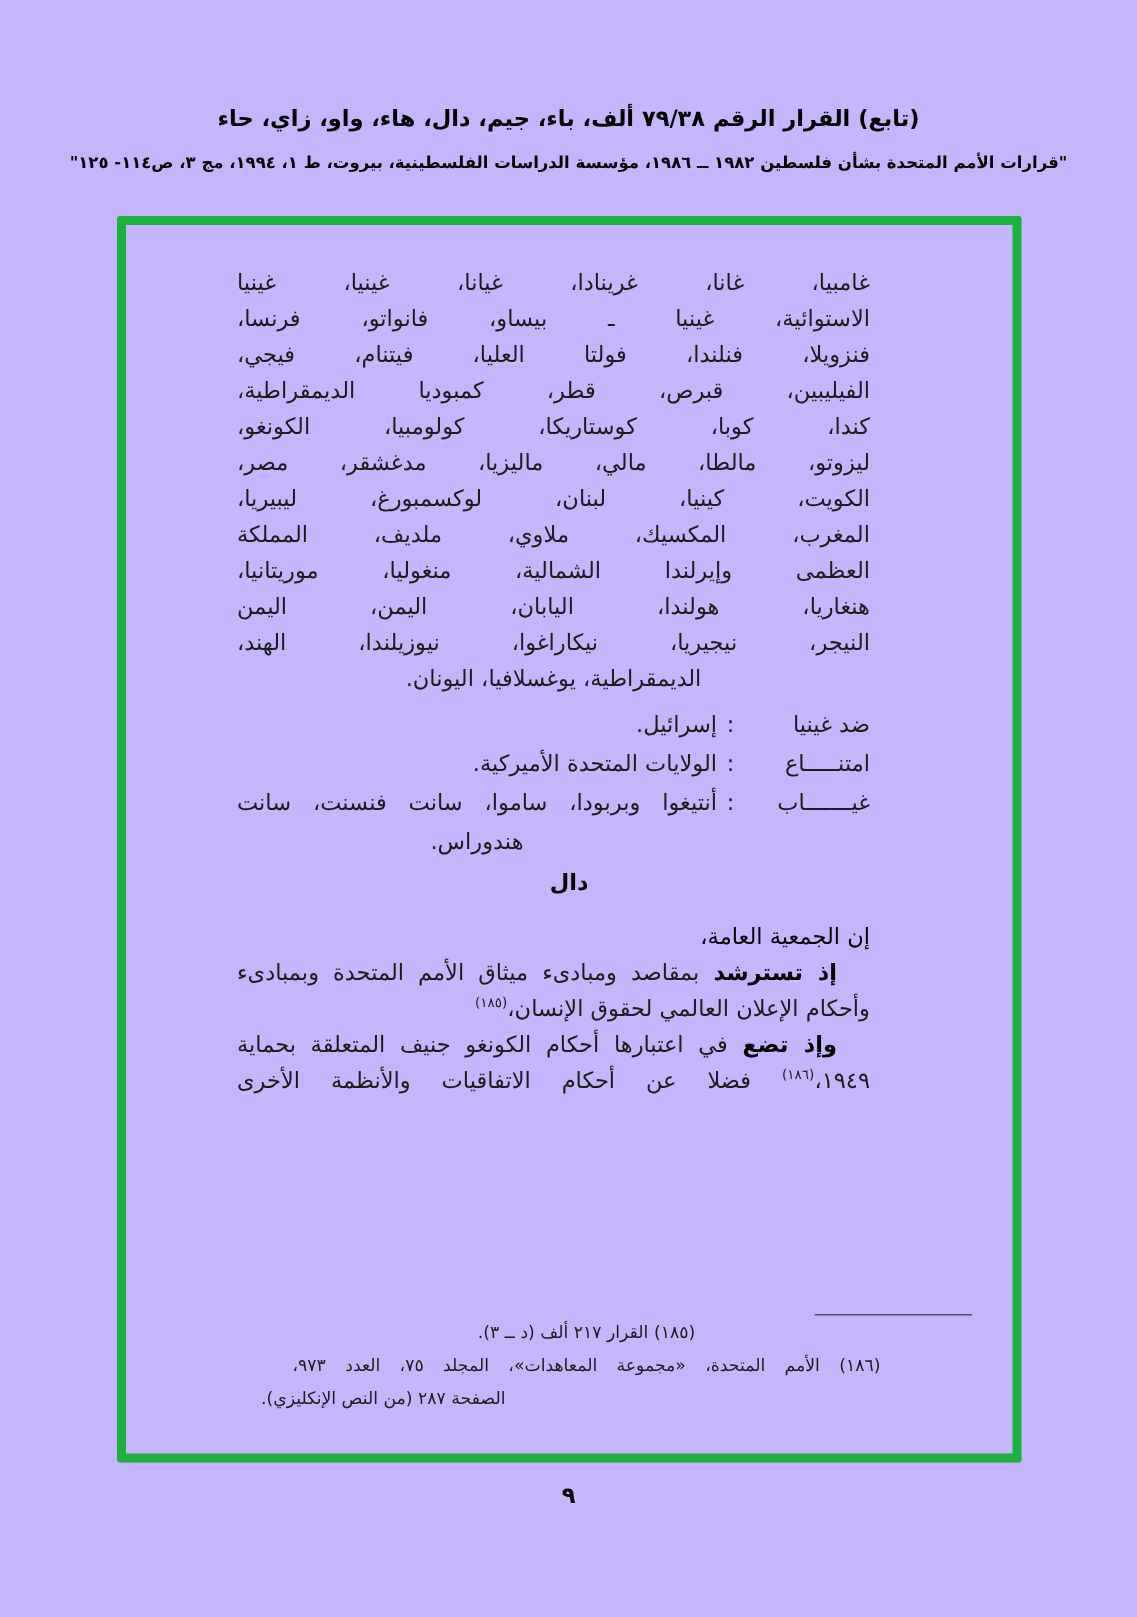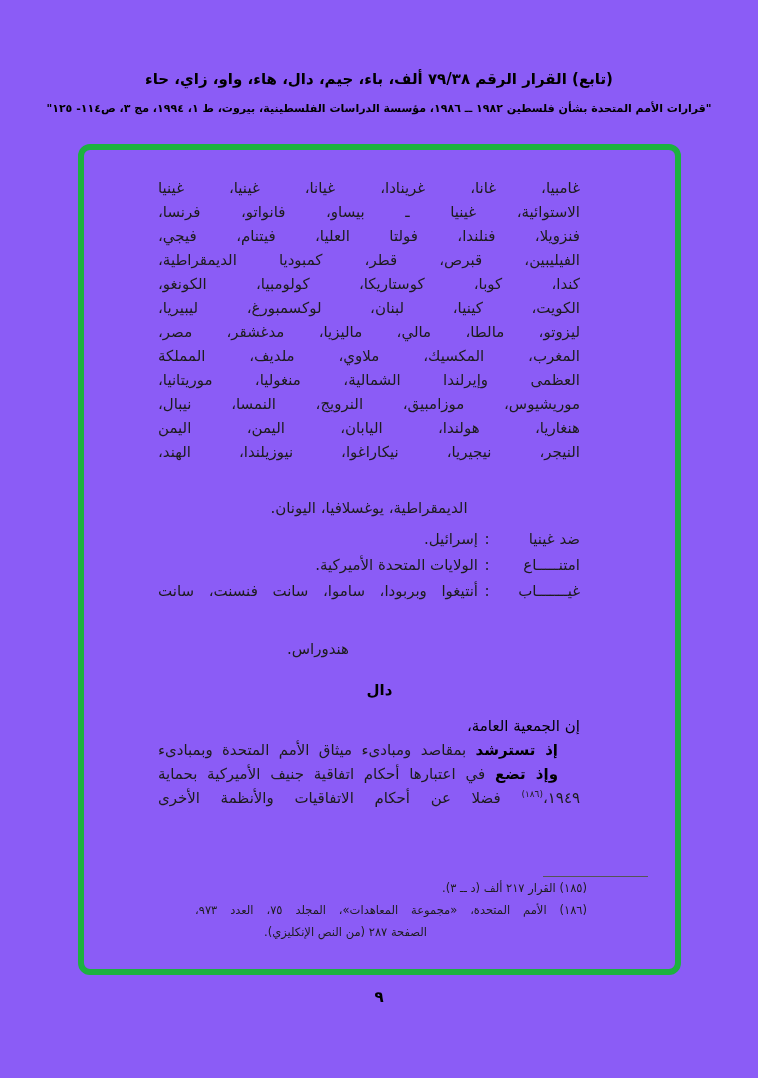--- a/index.html
+++ b/index.html
@@ -1,66 +1,66 @@
 <!DOCTYPE html>
 <html lang="ar" dir="rtl"><head>
 <meta charset="utf-8">
 <style>
   html,body{margin:0;padding:0;background:#e9e9e9;}
   .page{
     position:relative;
     width:758px;height:1078px;
     margin:0 auto;
-    background:#8b5cf6;
+    background:#c4b5fd;
     font-family:"DejaVu Sans", sans-serif;
     color:#1c1c1c;
     direction:rtl;
     overflow:hidden;
   }
   
   .hdr-title{
     position:absolute;top:70px;left:0;right:0;
     text-align:center;font-size:15px;font-weight:bold;color:#000;
   }
   .hdr-citation{
     position:absolute;top:102px;left:0;right:0;
     text-align:center;font-size:11px;font-weight:bold;color:#000;
   }
   
   .green-box{
     position:absolute;top:144px;right:77px;
     width:591px;height:819px;
-    border:6px solid #1db13f;border-radius:12px;
+    border:6px solid #1db13f;border-radius:2px;
     background:transparent;
   }
   .col{margin-right:95px;width:422px;font-size:15px;}
   .countries{margin-top:26px;line-height:24px;}
   .jline{text-align:justify;text-align-last:justify;}
-  .center-line{text-align:center;text-align-last:center;margin-top:32px;}
+  .center-line{text-align:center;text-align-last:center;}
   .right-line{text-align:right;text-align-last:right;}
   .votes{margin-top:6px;line-height:26px;}
   .vote-row{display:flex;}
   .vote-label{width:84px;white-space:nowrap;flex:none;}
   .vote-colon{width:18px;flex:none;text-align:center;}
   .vote-value{flex:1;text-align:right;}
   .vote-value.jline{text-align:justify;text-align-last:justify;}
   .hang{margin-right:102px;}
   .section-letter{
-    margin-top:16px;line-height:24px;text-align:center;
+    margin-top:2px;line-height:24px;text-align:center;
     font-size:15px;font-weight:bold;color:#000;
   }
   .preamble{line-height:24px;}
   .preamble .heading{margin-top:12px;font-weight:normal;color:#000;}
   .indent{text-indent:22px;}
   b.lead{font-weight:bold;color:#000;}
   sup{font-size:9px;line-height:0;}
   
   .footnotes{position:absolute;top:726px;right:0;left:0;font-size:11.5px;line-height:22px;}
   .fn-sep{width:105px;height:1px;background:#555;margin-right:27px;}
-  .fn{margin-right:88px;width:392px;margin-top:0;text-align:right;}
+  .fn{margin-right:88px;width:392px;margin-top:0;text-align:center;}
   .fn:first-of-type{margin-top:6px;}
   .fn.jline{text-align:justify;text-align-last:justify;}
   .fn-cont{margin-right:248px;width:auto;}
   .page-number{
     position:absolute;top:988px;left:0;right:0;
     text-align:center;font-size:15px;font-weight:bold;color:#000;
   }
 </style>
 </head>
 <body>
@@ -71,25 +71,24 @@
   <div class="hdr-citation">"قرارات الأمم المتحدة بشأن فلسطين ١٩٨٢ ــ ١٩٨٦، مؤسسة الدراسات الفلسطينية، بيروت، ط ١، ١٩٩٤، مج ٣، ص١١٤- ١٢٥"</div>
 
   <div class="green-box">
 
     <div class="col countries">
       <div class="jline">غامبيا، غانا، غرينادا، غيانا، غينيا، غينيا</div>
       <div class="jline">الاستوائية، غينيا ـ بيساو، فانواتو، فرنسا،</div>
       <div class="jline">فنزويلا، فنلندا، فولتا العليا، فيتنام، فيجي،</div>
       <div class="jline">الفيليبين، قبرص، قطر، كمبوديا الديمقراطية،</div>
       <div class="jline">كندا، كوبا، كوستاريكا، كولومبيا، الكونغو،</div>
+      <div class="jline">ليزوتو، مالطا، مالي، ماليزيا، مدغشقر، مصر،</div>
       <div class="jline">الكويت، كينيا، لبنان، لوكسمبورغ، ليبيريا،</div>
-      <div class="jline">ليزوتو، مالطا، مالي، ماليزيا، مدغشقر، مصر،</div>
       <div class="jline">المغرب، المكسيك، ملاوي، ملديف، المملكة</div>
       <div class="jline">العظمى وإيرلندا الشمالية، منغوليا، موريتانيا،</div>
-      <div class="jline">موريشيوس، موزامبيق، النرويج، النمسا، نيبال،</div>
       <div class="jline">هنغاريا، هولندا، اليابان، اليمن، اليمن</div>
       <div class="jline">النيجر، نيجيريا، نيكاراغوا، نيوزيلندا، الهند،</div>
       <div class="center-line">الديمقراطية، يوغسلافيا، اليونان.</div>
     </div>
 
     <div class="col votes">
       <div class="vote-row">
         <span class="vote-label">ضد غينيا</span>
         <span class="vote-colon">:</span>
         <span class="vote-value">إسرائيل.</span>
@@ -108,22 +107,23 @@
         <div class="center-line">هندوراس.</div>
       </div>
     </div>
 
     <div class="section-letter">دال</div>
 
     <div class="col preamble">
       <div class="heading">إن الجمعية العامة،</div>
 
       <div class="jline indent"><b class="lead">إذ تسترشد</b><span> بمقاصد ومبادىء ميثاق الأمم المتحدة وبمبادىء</span></div>
+      <div class="right-line"><span>وأحكام الإعلان العالمي لحقوق الإنسان،</span><sup>(١٨٥)</sup></div>
 
-      <div class="jline indent"><b class="lead">وإذ تضع</b><span> في اعتبارها أحكام اتفاقية جنيف الأميركية بحماية</span></div>
+      <div class="jline indent"><b class="lead">وإذ تضع</b><span> في اعتبارها أحكام الكونغو جنيف المتعلقة بحماية</span></div>
       <div class="jline"><span>١٩٤٩،</span><sup>(١٨٦)</sup><span> فضلا عن أحكام الاتفاقيات والأنظمة الأخرى</span></div>
     </div>
 
     <div class="footnotes">
       <div class="fn-sep"></div>
       <div class="fn">(١٨٥) القرار ٢١٧ ألف (د ــ ٣).</div>
       <div class="fn jline">(١٨٦) الأمم المتحدة، «مجموعة المعاهدات»، المجلد ٧٥، العدد ٩٧٣،</div>
       <div class="fn fn-cont">الصفحة ٢٨٧ (من النص الإنكليزي).</div>
     </div>
 

